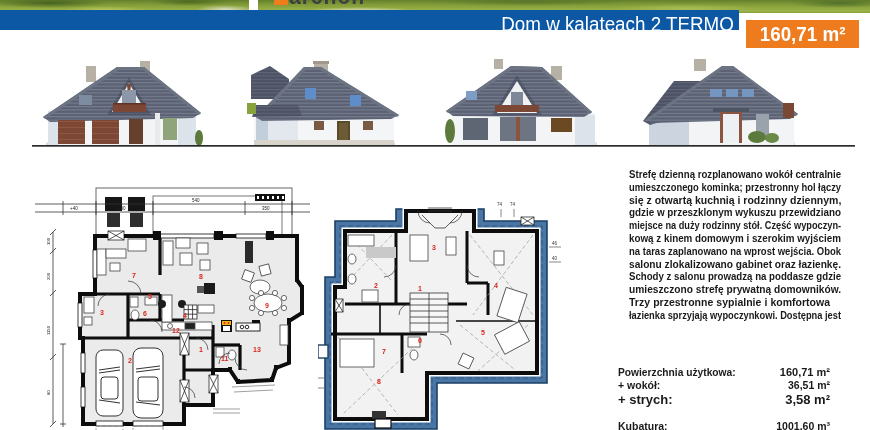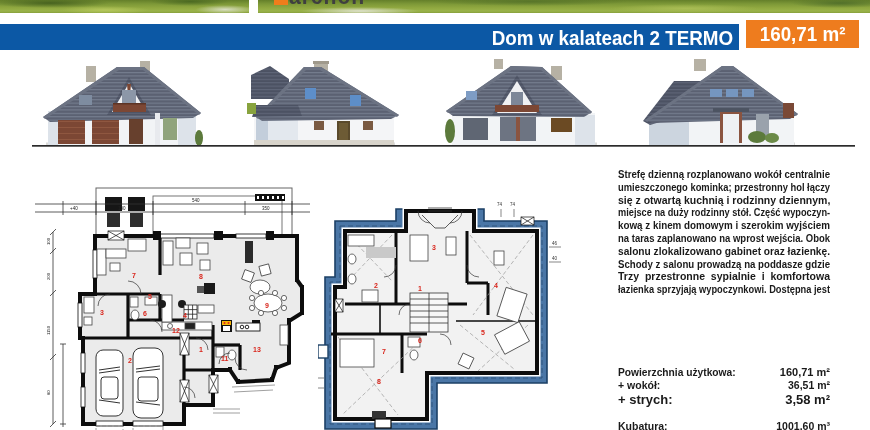--- a/index.html
+++ b/index.html
@@ -1,18 +1,18 @@
 <!DOCTYPE html>
 <html><head>
 <meta charset="utf-8">
 <style>
   html,body{margin:0;padding:0;}
   body{width:870px;height:430px;background:#fff;font-family:"Liberation Sans",sans-serif;overflow:hidden;position:relative;}
   .abs{position:absolute;}
-  .ln{height:12.8px;line-height:12.8px;white-space:nowrap;overflow:visible;}
+  .ln{height:12.8px;line-height:12.8px;white-space:nowrap;overflow:visible;margin-left:11px;}
   .ln>span{display:inline-block;transform-origin:0 50%;white-space:nowrap;}
 </style>
 </head>
 <body>
 
 <div class="abs" style="left:0;top:0;width:870px;height:13px;background:
   linear-gradient(180deg,#647f2a 0%,#7d9837 30%,#90a840 60%,#9ab34a 85%,#88a03c 100%);overflow:hidden;">
 
   <div class="abs" style="left:-10px;top:-2px;width:120px;height:10px;background:radial-gradient(ellipse,#47621f 0%,rgba(71,98,31,0) 70%);"></div>
   <div class="abs" style="left:60px;top:6px;width:90px;height:8px;background:radial-gradient(ellipse,#b5c75c 0%,rgba(181,199,92,0) 70%);"></div>
@@ -25,22 +25,22 @@
 
   <div class="abs" style="left:249px;top:0;width:9px;height:13px;background:#fff;"></div>
 
   <div class="abs" style="left:274px;top:0;width:14px;height:5px;background:#ef7d1b;"></div>
 
   <div class="abs" style="left:289px;top:-17px;width:110px;height:24px;overflow:hidden;">
     <div style="font-family:'Liberation Sans',sans-serif;font-weight:bold;font-size:23px;color:#3f3f3f;transform:scaleX(0.92);transform-origin:0 0;letter-spacing:1px;">archon</div>
   </div>
 </div>
 
-<div class="abs" style="left:0;top:24px;width:739px;height:26px;background:#0c58a5;color:#fff;
-  font-weight:bold;font-size:20px;text-align:right;line-height:28px;">
+<div class="abs" style="left:0;top:10px;width:739px;height:20px;background:#0c58a5;color:#fff;
+  font-weight:normal;font-size:20px;text-align:right;line-height:28px;">
   <span style="display:inline-block;padding-right:6px;transform:scaleX(0.94);transform-origin:100% 50%;">Dom w kalateach 2 TERMO</span>
 </div>
 
 <div class="abs" style="left:746px;top:20px;width:113px;height:28px;background:#ee7c1e;color:#fff;
   font-weight:bold;font-size:20px;text-align:center;line-height:28px;"><span style="display:inline-block;transform:scaleX(0.94);">160,71 m²</span></div>
 
 <svg class="abs" style="left:0;top:55px;" width="870" height="105" viewBox="0 0 870 105">
   <defs>
     <pattern id="tiles" width="8" height="3.4" patternUnits="userSpaceOnUse">
       <rect width="8" height="3.4" fill="#5b6172"></rect>
@@ -654,25 +654,27 @@
   <text x="59" y="189" font-size="7" font-weight="bold" fill="#d9261c" font-family="Liberation Sans">8</text>
 </svg>
 
 <div class="abs" style="left:618px;top:166px;width:212px;color:#1a1a1a;">
 
 
   <div style="font-weight:bold;font-size:10.5px;margin-top:2px;">
     <div class="ln"><span style="transform:scaleX(0.920)">Strefę dzienną rozplanowano wokół centralnie</span></div>
     <div class="ln"><span style="transform:scaleX(0.893)">umieszczonego kominka; przestronny hol łączy</span></div>
     <div class="ln"><span style="transform:scaleX(1.0)">się z otwartą kuchnią i rodzinny dziennym,</span></div>
+    <div class="ln"><span style="transform:scaleX(0.939)">gdzie w przeszklonym wykuszu przewidziano</span></div>
     <div class="ln"><span style="transform:scaleX(0.878)">miejsce na duży rodzinny stół. Część wypoczyn-</span></div>
     <div class="ln"><span style="transform:scaleX(0.936)">kową z kinem domowym i szerokim wyjściem</span></div>
     <div class="ln"><span style="transform:scaleX(0.904)">na taras zaplanowano na wprost wejścia. Obok</span></div>
     <div class="ln"><span style="transform:scaleX(0.969)">salonu zlokalizowano gabinet oraz łazienkę.</span></div>
     <div class="ln"><span style="transform:scaleX(0.920)">Schody z salonu prowadzą na poddasze gdzie</span></div>
+    <div class="ln"><span style="transform:scaleX(0.971)">umieszczono strefę prywatną domowników.</span></div>
     <div class="ln" style="text-align:justify;text-align-last:justify;">Trzy przestronne sypialnie i komfortowa</div>
     <div class="ln"><span style="transform:scaleX(0.884)">łazienka sprzyjają wypoczynkowi. Dostępna jest</span></div>
   </div>
 
   <div style="position:absolute;left:0;top:200px;width:212px;font-weight:bold;font-size:11px;">
     <span style="display:inline-block;transform:scaleX(0.93);transform-origin:0 0;">Powierzchnia użytkowa:</span><span style="float:right;">160,71 m²</span>
   </div>
 
   <div style="position:absolute;left:0;top:213px;width:212px;font-weight:bold;font-size:10.5px;">
     <span>+ wokół:</span><span style="float:right;">36,51 m²</span>

